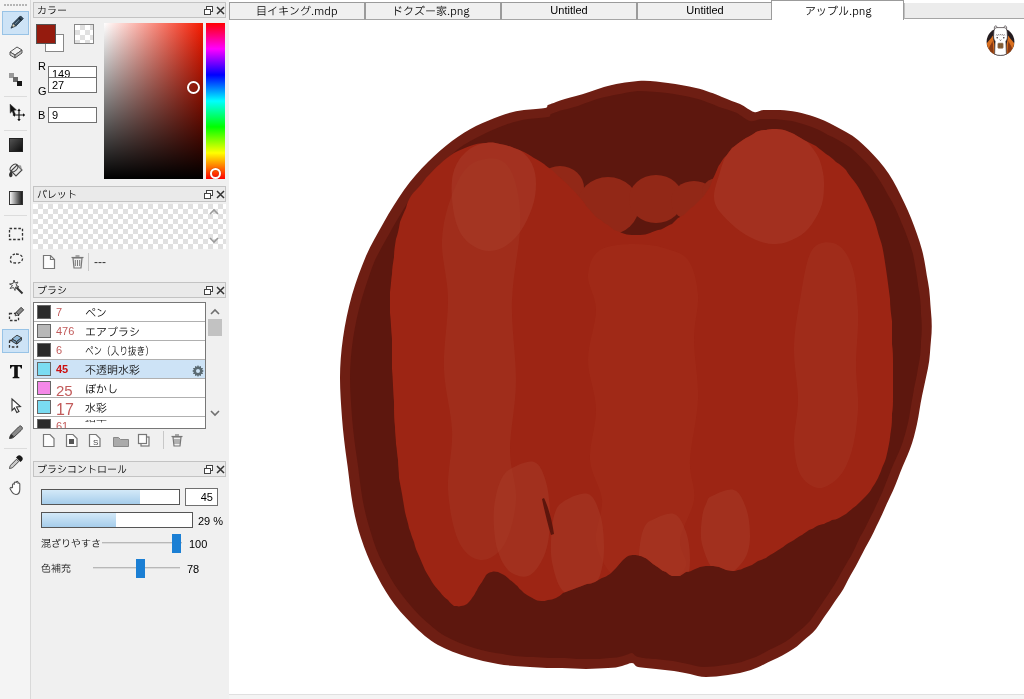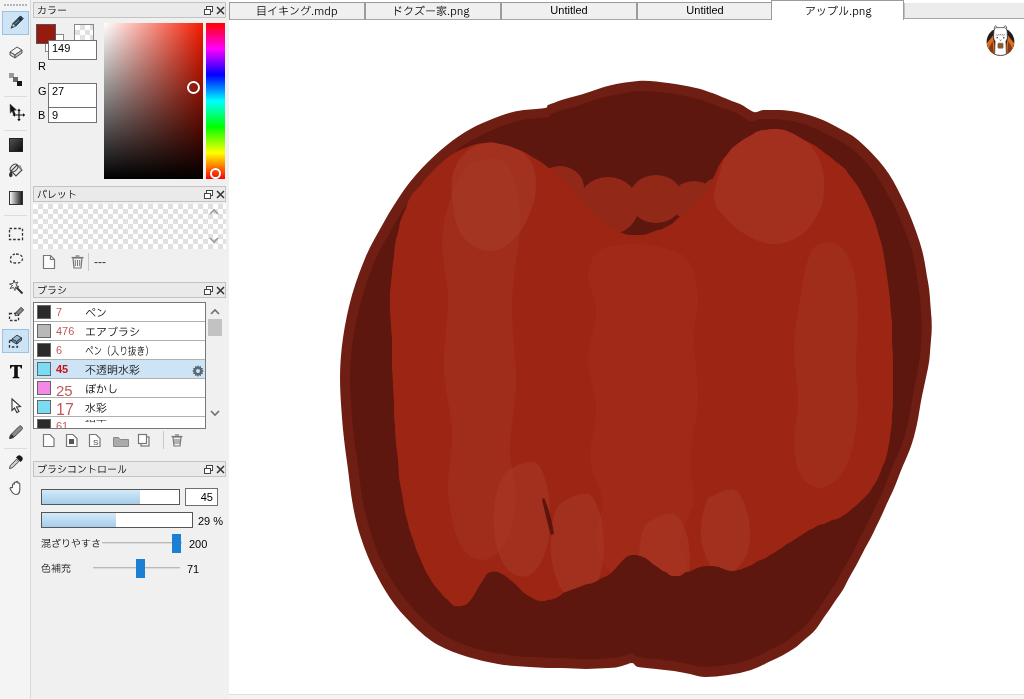--- a/index.html
+++ b/index.html
@@ -47,22 +47,22 @@
 <div class="abs" style="left:637px;top:2px;width:136px;height:18px;font-size:11px;text-align:center;line-height:17px">Untitled</div>
 <div class="abs" style="left:0;top:0;width:31px;height:699px;background:#f4f4f4;border-right:1px solid #d9d9d9"></div>
 <div class="abs" style="left:31px;top:0;width:198px;height:699px;background:#f0f0f0"></div>
 <div class="panel-hd" style="top:2px"></div>
 <div class="abs" style="left:45px;top:34px;width:19px;height:18px;background:#fff;border:1px solid #888"></div>
 <div class="abs" style="left:36px;top:24px;width:20px;height:20px;background:#951b0e;border:1px solid #555"></div>
 <div class="abs check" style="left:74px;top:24px;width:20px;height:20px;border:1px solid #888"></div>
 <div class="abs" style="left:38px;top:60px;font-size:11px">R</div>
 <div class="abs" style="left:38px;top:85px;font-size:11px">G</div>
 <div class="abs" style="left:38px;top:109px;font-size:11px">B</div>
-<div class="inp" style="left:48px;top:40px;width:49px;height:20px">149</div>
-<div class="inp" style="left:48px;top:83px;width:49px;height:31px">27</div>
+<div class="inp" style="left:48px;top:66px;width:49px;height:20px">149</div>
+<div class="inp" style="left:48px;top:77px;width:49px;height:16px">27</div>
 <div class="inp" style="left:48px;top:107px;width:49px;height:16px">9</div>
 <div class="abs" style="left:104px;top:23px;width:99px;height:156px;background:linear-gradient(to top,#000,rgba(0,0,0,0)),linear-gradient(to right,#fff,#f51a00)"></div>
 <div class="abs" style="left:187px;top:81px;width:13px;height:13px;border:2.5px solid #fff;border-radius:50%;box-shadow:0 0 1px rgba(0,0,0,.5), inset 0 0 1px rgba(0,0,0,.5)"></div>
 <div class="abs" style="left:206px;top:23px;width:19px;height:156px;background:linear-gradient(to bottom,#f00,#f0f 16.6%,#00f 33.3%,#0ff 50%,#0f0 66.6%,#ff0 83.3%,#f00)"></div>
 <div class="abs" style="left:210px;top:168px;width:11px;height:11px;border:2.5px solid #fff;border-radius:50%;box-shadow:0 0 1px rgba(0,0,0,.5), inset 0 0 1px rgba(0,0,0,.5)"></div>
 <div class="panel-hd" style="top:186px"></div>
 <div class="abs check" style="left:33px;top:204px;width:193px;height:45px"></div>
 <svg class="abs" style="left:208px;top:208px" width="12" height="8">
     <path d="M2,6 L6,2 L10,6" stroke="#9a9a9a" stroke-width="1.6" fill="none"></path>
   </svg>
@@ -146,24 +146,24 @@
 <div class="abs" style="left:163px;top:431px;width:1px;height:18px;background:#c8c8c8"></div>
 <div class="panel-hd" style="top:461px"></div>
 <div class="abs" style="left:41px;top:489px;width:139px;height:16px;background:#fff;border:1px solid #555"></div>
 <div class="abs" style="left:42px;top:490px;width:98px;height:14px;background:linear-gradient(to bottom,#d3e9f8,#a6cdeb)"></div>
 <div class="inp" style="left:185px;top:488px;width:33px;height:18px;text-align:right;padding-right:4px;line-height:16px">45</div>
 <div class="abs" style="left:41px;top:512px;width:152px;height:16px;background:#fff;border:1px solid #555"></div>
 <div class="abs" style="left:42px;top:513px;width:74px;height:14px;background:linear-gradient(to bottom,#d3e9f8,#a6cdeb)"></div>
 <div class="abs" style="left:198px;top:515px;font-size:11px">29 %</div>
 <div class="abs" style="left:102px;top:542px;width:80px;height:2px;background:#dcdcdc;border-top:1px solid #b8b8b8"></div>
 <div class="abs" style="left:172px;top:534px;width:9px;height:19px;background:#1b7fd4"></div>
-<div class="abs" style="left:189px;top:538px;font-size:11px">200</div>
+<div class="abs" style="left:189px;top:538px;font-size:11px">100</div>
 <div class="abs" style="left:93px;top:567px;width:87px;height:2px;background:#dcdcdc;border-top:1px solid #b8b8b8"></div>
 <div class="abs" style="left:136px;top:559px;width:9px;height:19px;background:#1b7fd4"></div>
-<div class="abs" style="left:187px;top:563px;font-size:11px">71</div>
+<div class="abs" style="left:187px;top:563px;font-size:11px">78</div>
 <svg class="abs" style="left:4px;top:4px" width="26" height="3" viewBox="0 0 26 3">
     <rect x="0" y="0" width="2" height="2" fill="#b5b5b5"></rect>
     <rect x="3" y="0" width="2" height="2" fill="#b5b5b5"></rect>
     <rect x="6" y="0" width="2" height="2" fill="#b5b5b5"></rect>
     <rect x="9" y="0" width="2" height="2" fill="#b5b5b5"></rect>
     <rect x="12" y="0" width="2" height="2" fill="#b5b5b5"></rect>
     <rect x="15" y="0" width="2" height="2" fill="#b5b5b5"></rect>
     <rect x="18" y="0" width="2" height="2" fill="#b5b5b5"></rect>
     <rect x="21" y="0" width="2" height="2" fill="#b5b5b5"></rect>
   </svg>

